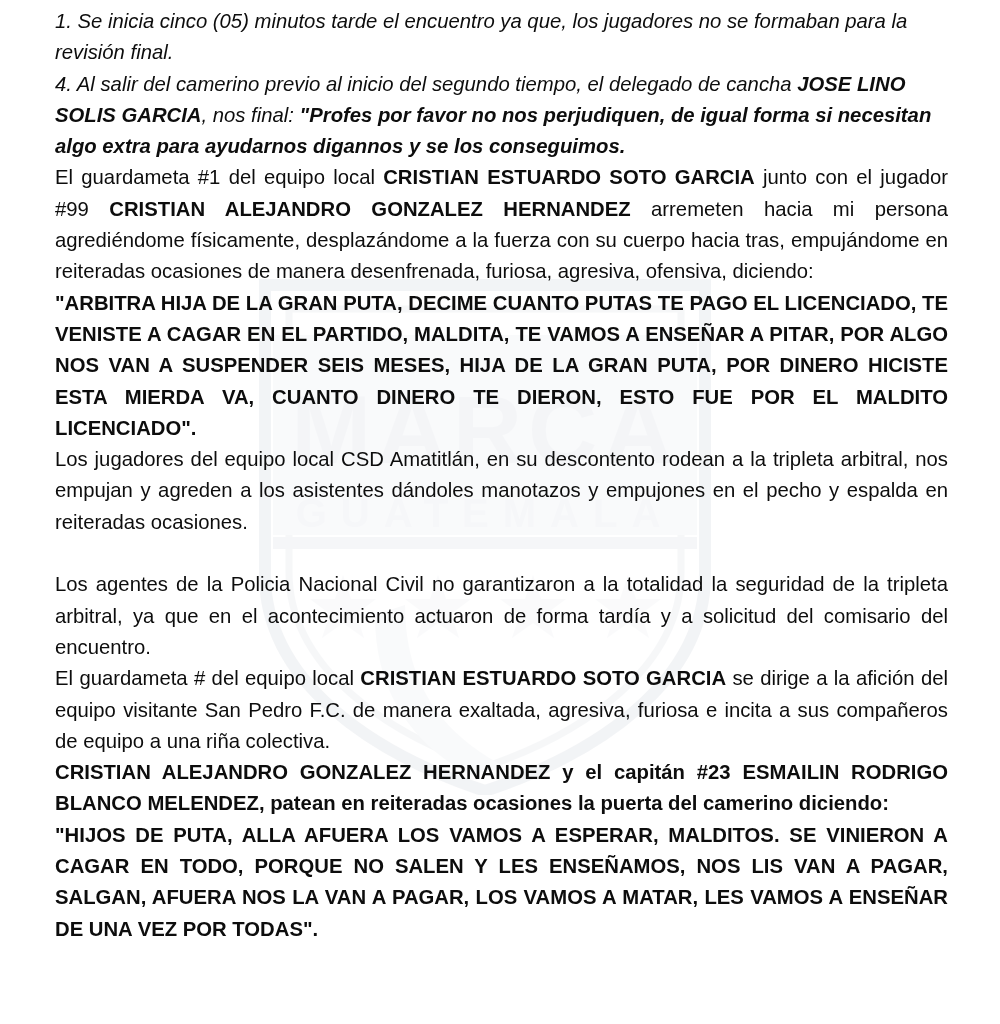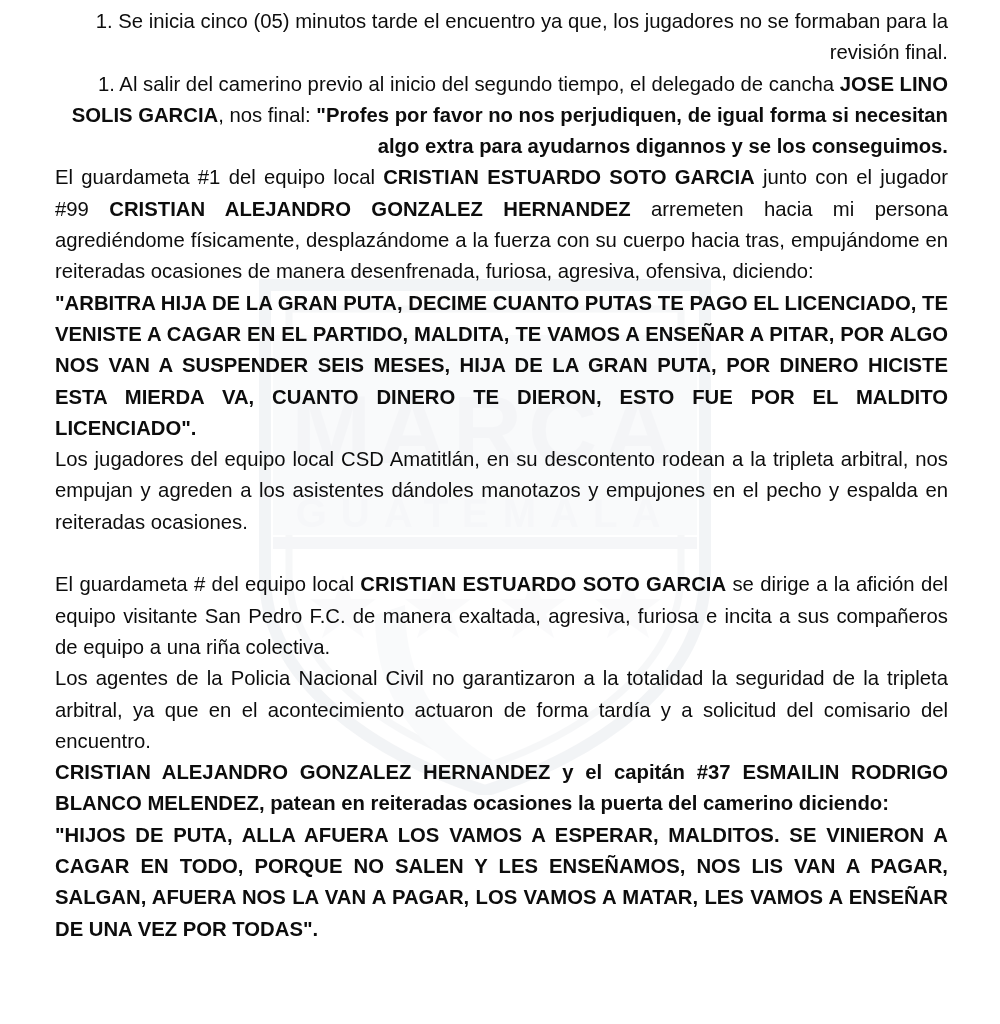--- a/index.html
+++ b/index.html
@@ -43,21 +43,21 @@
     line-height: 31.3px;
   }
 
   .para {
     margin: 0;
     text-align: justify;
     text-justify: inter-word;
     -webkit-hyphens: none;
     hyphens: none;
   }
-  .para.left { text-align: right; }
+  .para.left { text-align: left; font-style: italic; }
   .b { font-weight: bold; }
   .spacer { height: 31.3px; }
 
   
 </style>
 </head>
 <body>
 
 <div id="page">
 
@@ -88,24 +88,24 @@
           <path d="M373 300 l8 24 h25 l-20 15 8 24 -21 -15 -21 15 8 -24 -20 -15 h25 z"></path>
         </g>
 
         <path d="M150 330 C150 430 210 470 250 492 L215 500 C160 470 120 420 120 340 Z" fill="#dfe3ea"></path>
       </g>
     </svg>
   </div>
 
   <div id="doc">
       <p class="para left"><span>1. Se inicia cinco (05) minutos tarde el encuentro ya que, los jugadores no se formaban para la revisión final.</span></p>
-      <p class="para left"><span>1. Al salir del camerino previo al inicio del segundo tiempo, el delegado de cancha </span><span class="b">JOSE LINO SOLIS GARCIA</span><span>, nos final: </span><span class="b">"Profes por favor no nos perjudiquen, de igual forma si necesitan algo extra para ayudarnos digannos y se los conseguimos.</span></p>
+      <p class="para left"><span>4. Al salir del camerino previo al inicio del segundo tiempo, el delegado de cancha </span><span class="b">JOSE LINO SOLIS GARCIA</span><span>, nos final: </span><span class="b">"Profes por favor no nos perjudiquen, de igual forma si necesitan algo extra para ayudarnos digannos y se los conseguimos.</span></p>
       <p class="para"><span>El guardameta #1 del equipo local </span><span class="b">CRISTIAN ESTUARDO SOTO GARCIA</span><span> junto con el jugador #99 </span><span class="b">CRISTIAN ALEJANDRO GONZALEZ HERNANDEZ</span><span> arremeten hacia mi persona agrediéndome físicamente, desplazándome a la fuerza con su cuerpo hacia tras, empujándome en reiteradas ocasiones de manera desenfrenada, furiosa, agresiva, ofensiva, diciendo:</span></p>
       <p class="para"><span class="b">"ARBITRA HIJA DE LA GRAN PUTA, DECIME CUANTO PUTAS TE PAGO EL LICENCIADO, TE VENISTE A CAGAR EN EL PARTIDO, MALDITA, TE VAMOS A ENSEÑAR A PITAR, POR ALGO NOS VAN A SUSPENDER SEIS MESES, HIJA DE LA GRAN PUTA, POR DINERO HICISTE ESTA MIERDA VA, CUANTO DINERO TE DIERON, ESTO FUE POR EL MALDITO LICENCIADO".</span></p>
       <p class="para"><span>Los jugadores del equipo local CSD Amatitlán, en su descontento rodean a la tripleta arbitral, nos empujan y agreden a los asistentes dándoles manotazos y empujones en el pecho y espalda en reiteradas ocasiones.</span></p>
       <div class="spacer"></div>
+      <p class="para"><span>Los agentes de la Policia Nacional Civil no garantizaron a la totalidad la seguridad de la tripleta arbitral, ya que en el acontecimiento actuaron de forma tardía y a solicitud del comisario del encuentro.</span></p>
       <p class="para"><span>El guardameta # del equipo local </span><span class="b">CRISTIAN ESTUARDO SOTO GARCIA</span><span> se dirige a la afición del equipo visitante San Pedro F.C. de manera exaltada, agresiva, furiosa e incita a sus compañeros de equipo a una riña colectiva.</span></p>
-      <p class="para"><span>Los agentes de la Policia Nacional Civil no garantizaron a la totalidad la seguridad de la tripleta arbitral, ya que en el acontecimiento actuaron de forma tardía y a solicitud del comisario del encuentro.</span></p>
-      <p class="para"><span class="b">CRISTIAN ALEJANDRO GONZALEZ HERNANDEZ y el capitán #37 ESMAILIN RODRIGO BLANCO MELENDEZ, patean en reiteradas ocasiones la puerta del camerino diciendo:</span></p>
+      <p class="para"><span class="b">CRISTIAN ALEJANDRO GONZALEZ HERNANDEZ y el capitán #23 ESMAILIN RODRIGO BLANCO MELENDEZ, patean en reiteradas ocasiones la puerta del camerino diciendo:</span></p>
       <p class="para"><span class="b">"HIJOS DE PUTA, ALLA AFUERA LOS VAMOS A ESPERAR, MALDITOS. SE VINIERON A CAGAR EN TODO, PORQUE NO SALEN Y LES ENSEÑAMOS, NOS LIS VAN A PAGAR, SALGAN, AFUERA NOS LA VAN A PAGAR, LOS VAMOS A MATAR, LES VAMOS A ENSEÑAR DE UNA VEZ POR TODAS".</span></p>
     </div>
 
 </div>
 
 </body></html>

